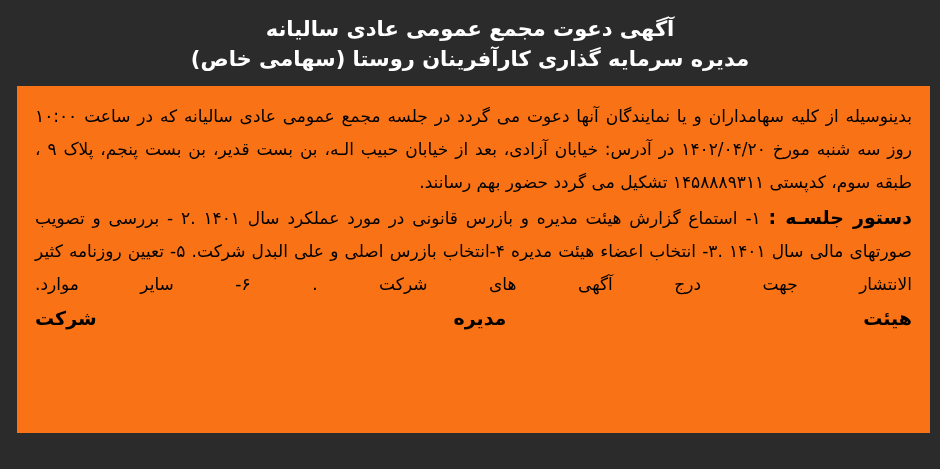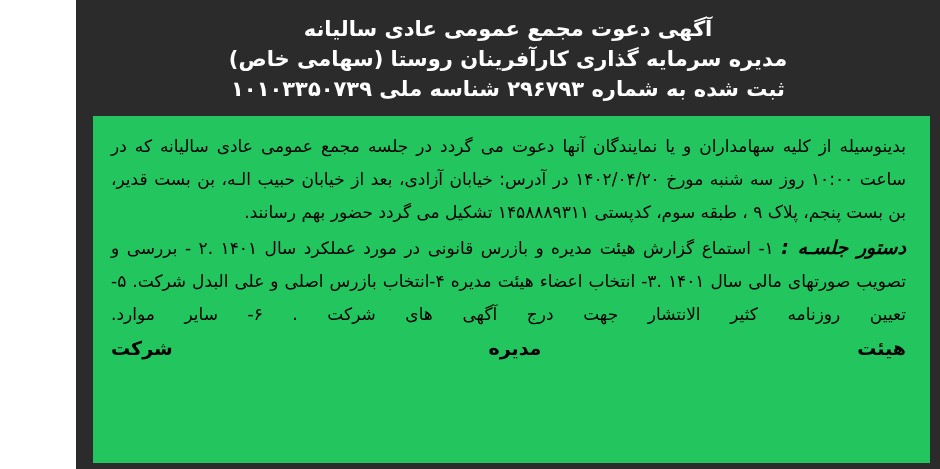--- a/index.html
+++ b/index.html
@@ -5,21 +5,21 @@
   html, body {
     margin: 0;
     padding: 0;
     background: #ffffff;
   }
   body {
     font-family: "DejaVu Sans", "Liberation Sans", sans-serif;
   }
   #page {
     position: relative;
-    width: 864px;
+    width: 940px;
     height: 469px;
     background: #2b2b2b;
     overflow: hidden;
     box-sizing: border-box;
   }
   .header {
     background: #2b2b2b;
     color: #ffffff;
     text-align: center;
     padding: 14px 20px 12px 20px;
@@ -27,24 +27,24 @@
   }
   .header-line {
     font-weight: bold;
     font-size: 21px;
     line-height: 30px;
     letter-spacing: 0px;
     direction: rtl;
     white-space: nowrap;
   }
   .body-block {
-    background: #22c55e;
+    background: #f97316;
     color: #000000;
     margin: 0 10px 0 17px;
-    padding: 14px 24px 10px 18px;
+    padding: 14px 18px 10px 18px;
     box-sizing: border-box;
     height: 347px;
     direction: rtl;
     text-align: justify;
     text-align-last: justify;
   }
   .para {
     font-size: 17px;
     line-height: 33px;
     margin: 0 0 2px 0;
@@ -60,39 +60,37 @@
     line-height: 33px;
     margin: 0;
     direction: rtl;
     text-align: justify;
     text-align-last: justify;
   }
   .agenda-label {
     font-weight: bold;
     font-size: 19px;
     letter-spacing: 1px;
-    font-style: italic;
   }
   .signature {
     font-weight: bold;
     font-size: 19px;
     text-align: right;
     direction: rtl;
     margin-top: 6px;
   }
 </style>
 </head>
 <body>
 
 <div id="page">
 
   <div class="header">
     <div class="header-line">آگهی دعوت مجمع عمومی عادی  سالیانه</div>
     <div class="header-line">مدیره سرمایه گذاری کارآفرینان روستا (سهامی خاص)</div>
-    <div class="header-line">ثبت شده به شماره ۲۹۶۷۹۳ شناسه ملی ۱۰۱۰۳۳۵۰۷۳۹</div>
   </div>
 
   <div class="body-block">
     <p class="para last-right">بدینوسیله از کلیه  سهامداران و یا نمایندگان آنها دعوت می گردد در جلسه مجمع عمومی عادی سالیانه که در ساعت ۱۰:۰۰ روز سه شنبه مورخ ۱۴۰۲/۰۴/۲۰ در آدرس: خیابان آزادی، بعد از خیابان حبیب الـه، بن بست قدیر، بن بست پنجم، پلاک ۹ ، طبقه سوم، کدپستی ۱۴۵۸۸۸۹۳۱۱ تشکیل می گردد حضور بهم رسانند.</p>
     <p class="para-agenda"><span class="agenda-label">دستور جلسـه :</span><span> ۱- استماع گزارش هیئت مدیره و بازرس قانونی در مورد عملکرد سال ۱۴۰۱ .۲ - بررسی و تصویب صورتهای مالی سال ۱۴۰۱  .۳- انتخاب اعضاء هیئت مدیره ۴-انتخاب بازرس اصلی و علی البدل شرکت. ۵- تعیین روزنامه کثیر الانتشار جهت درج آگهی های شرکت . ۶- سایر موارد.</span></p>
     <div class="signature">هیئت مدیره شرکت</div>
   </div>
 
 </div>
 

